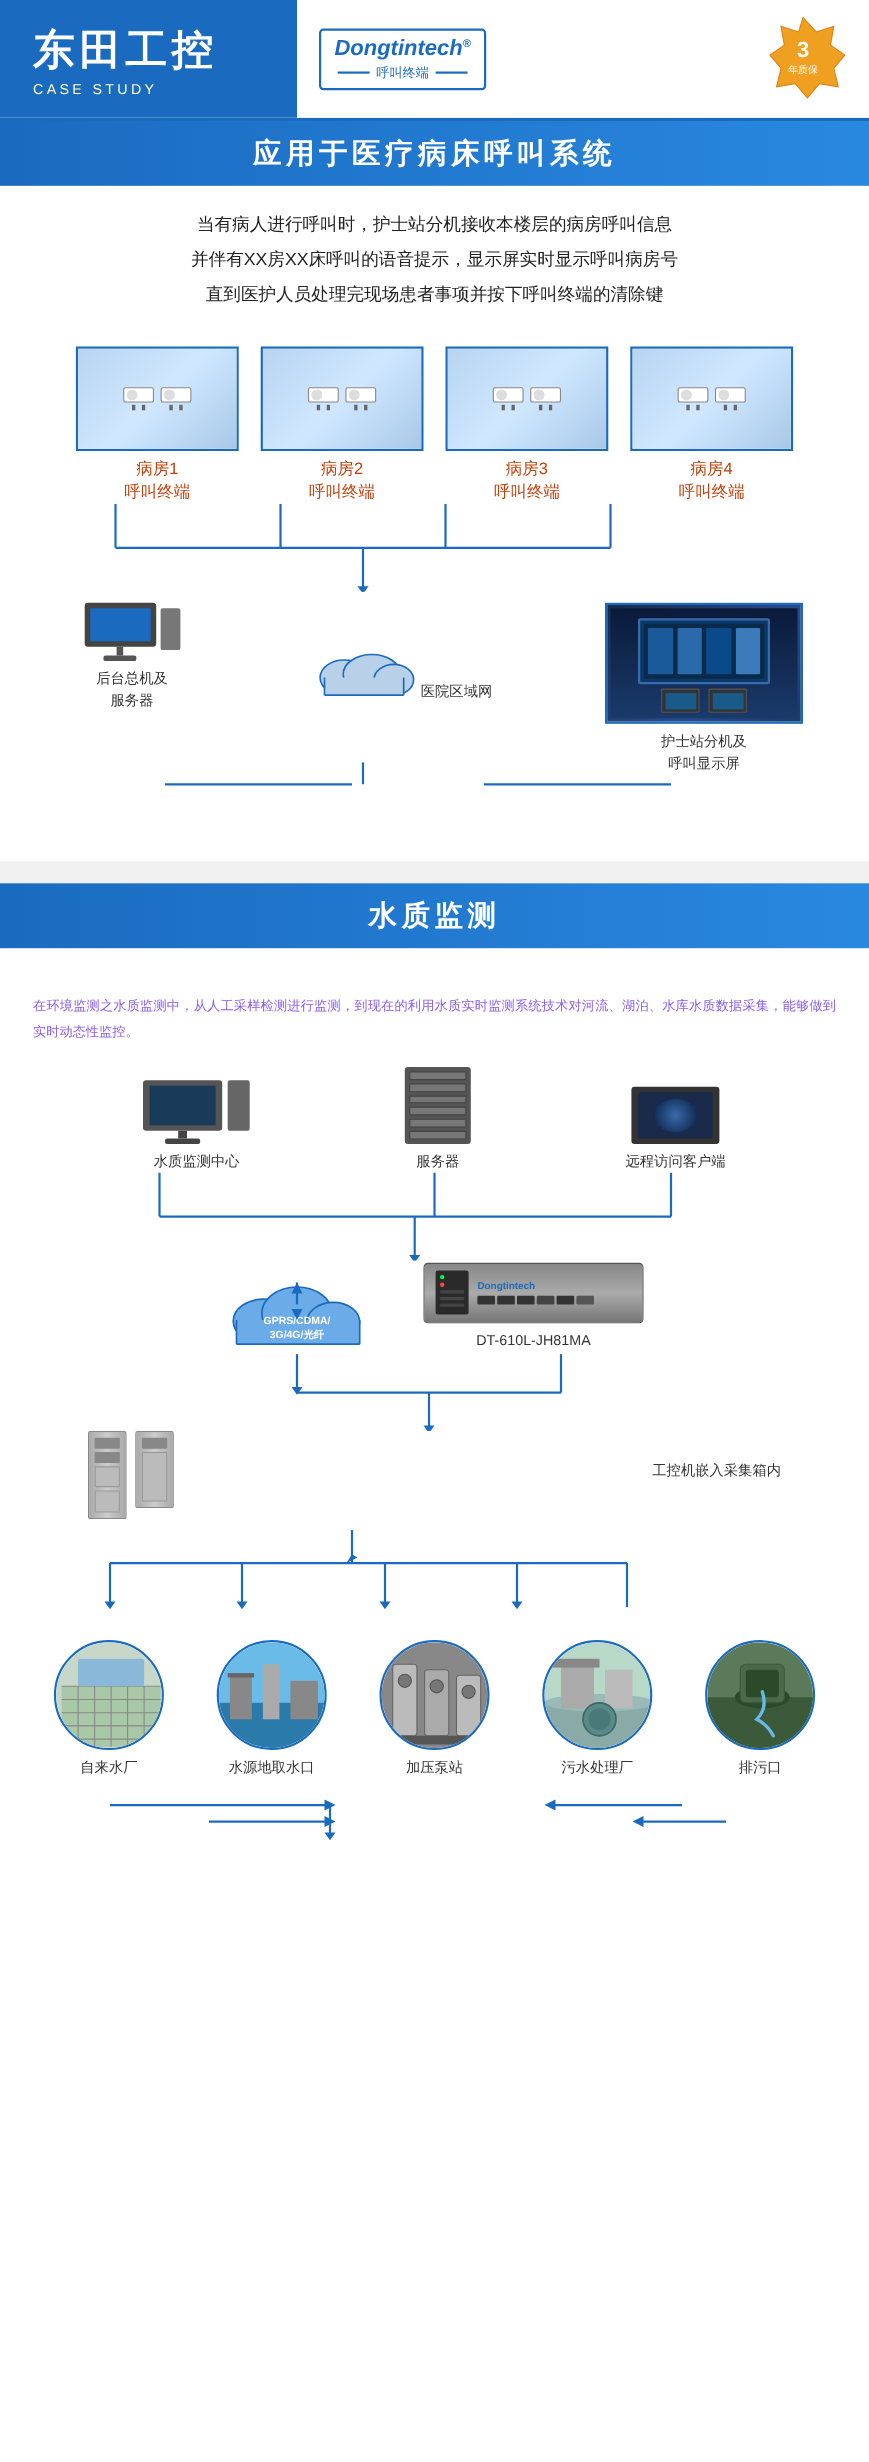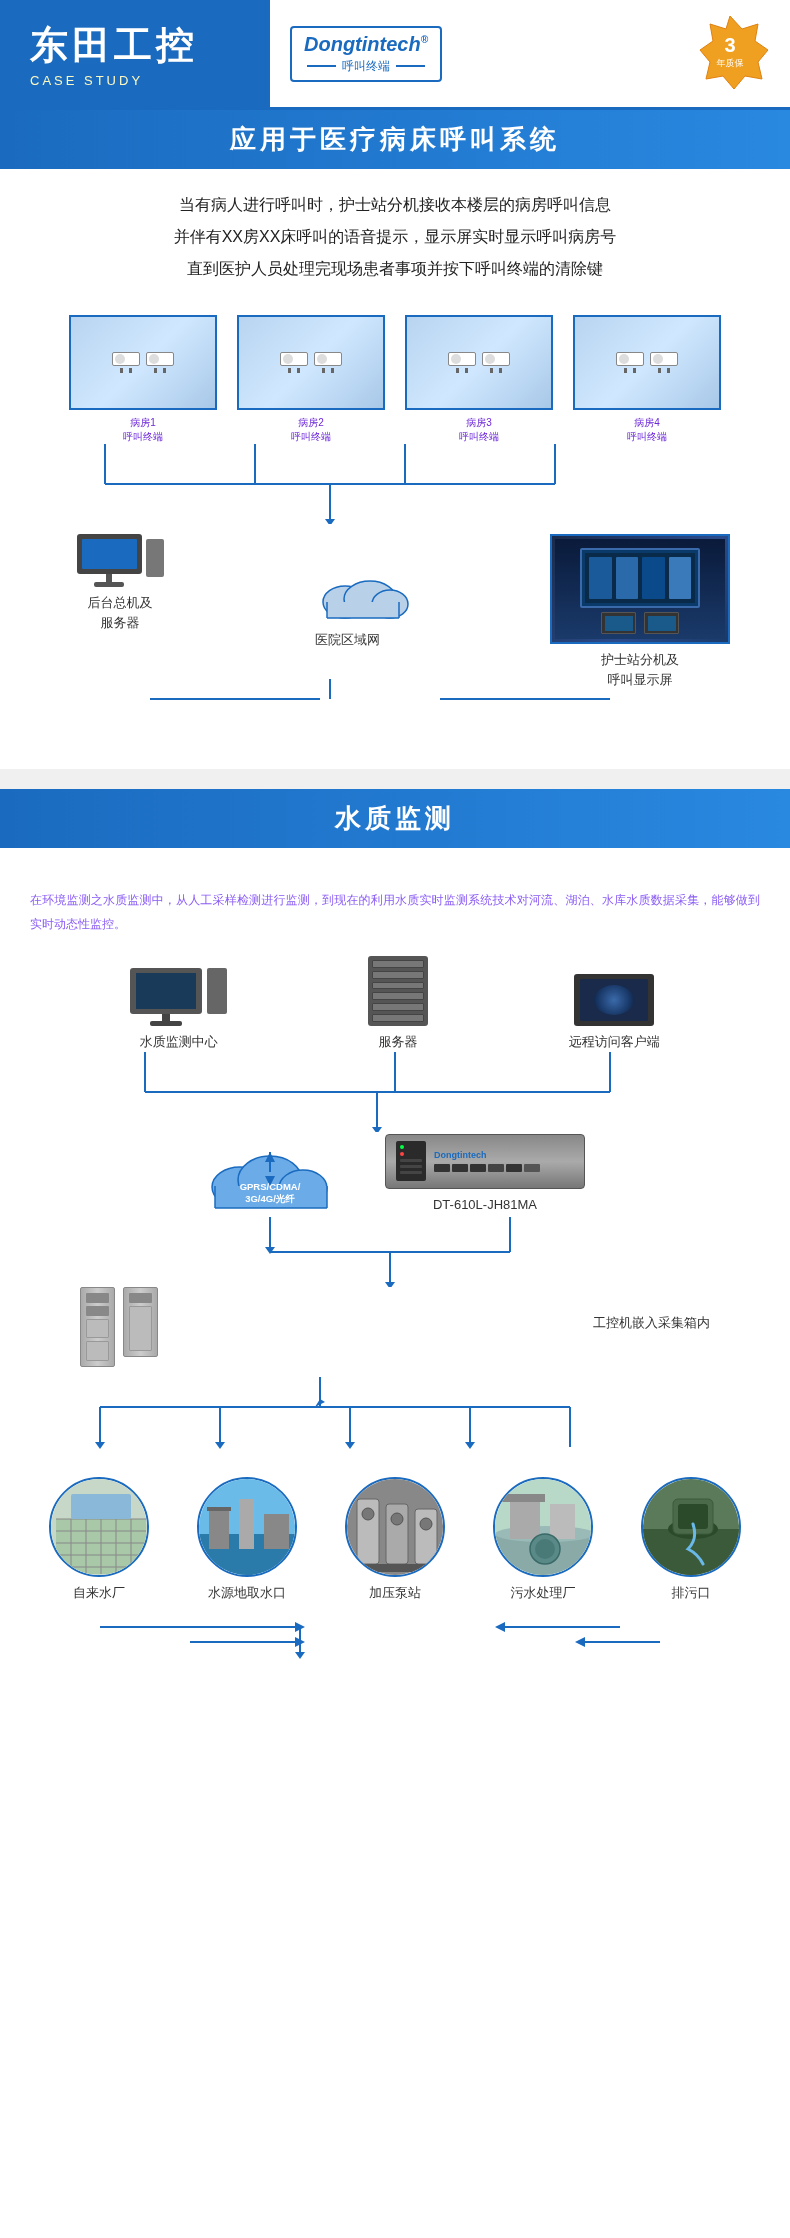--- a/index.html
+++ b/index.html
@@ -177,44 +177,44 @@
     .bed-legs {
       display: flex;
       gap: 6px;
     }
     .bed-leg {
       width: 3px;
       height: 5px;
       background: #666;
     }
     .room-label {
-      font-size: 10px;
-      color: #6d28d9;
+      font-size: 15px;
+      color: #c2410c;
       text-align: center;
       margin-top: 6px;
       line-height: 1.4;
     }
 
     .network-area {
       display: flex;
       justify-content: space-between;
       align-items: flex-start;
       padding: 0 30px;
       margin-top: 10px;
     }
     .left-node {
       display: flex;
       flex-direction: column;
       align-items: center;
       width: 120px;
     }
     .center-cloud {
       display: flex;
-      flex-direction: column;
-      align-items: flex-start;
+      flex-direction: row;
+      align-items: flex-end;
       margin-top: 30px;
     }
     .right-node {
       display: flex;
       flex-direction: column;
       align-items: center;
       width: 180px;
     }
     .node-label {
       font-size: 13px;

